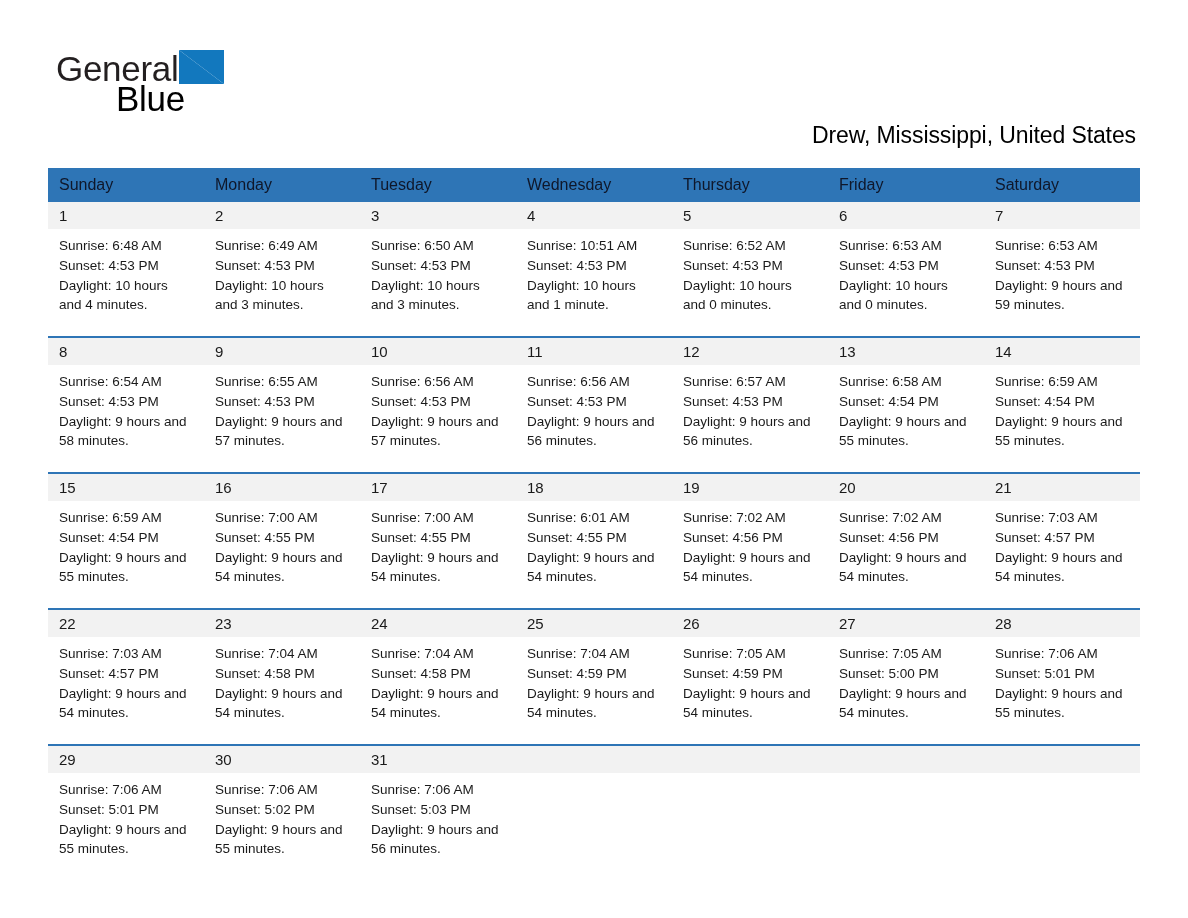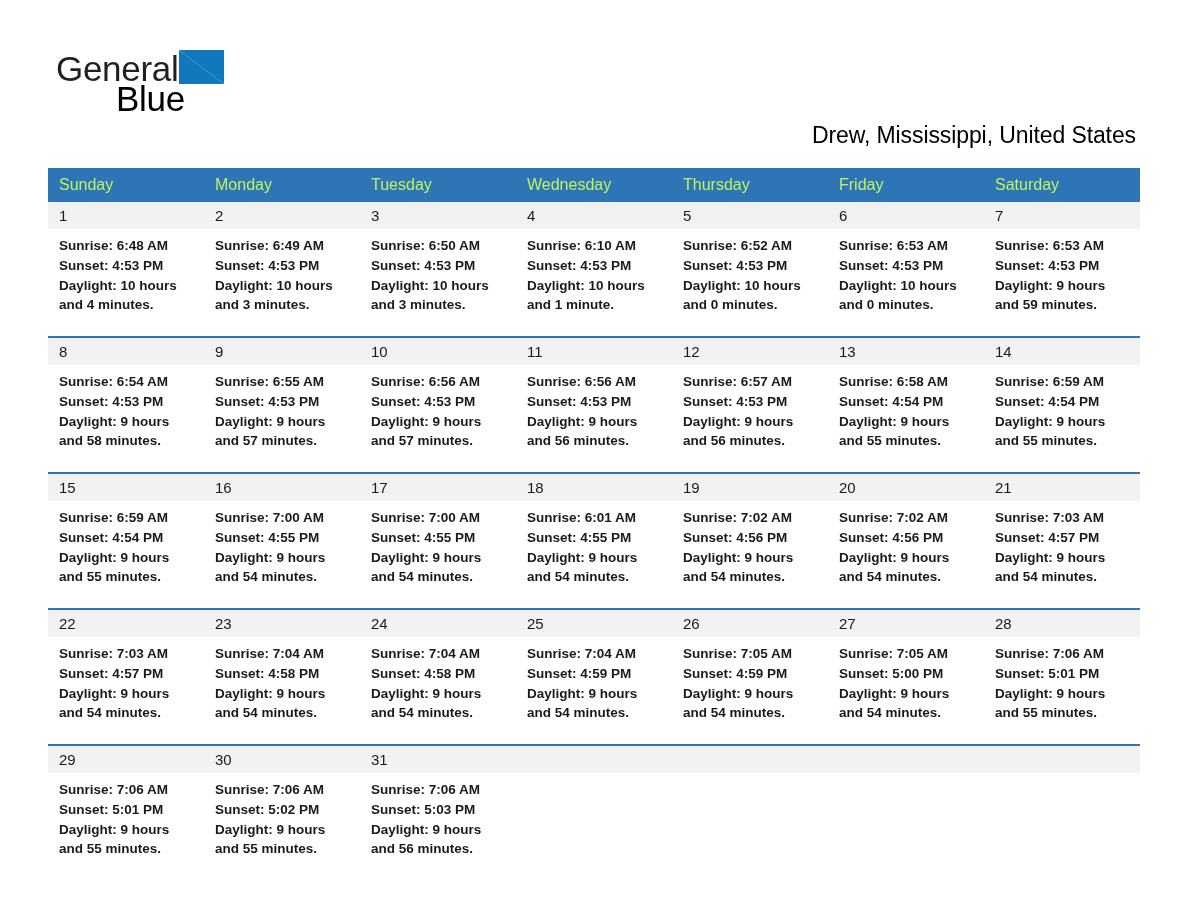--- a/index.html
+++ b/index.html
@@ -93,21 +93,21 @@
   
   .calendar {
     margin: 19px 48px 0 48px;
     width: 1092px;
     border-collapse: collapse;
     table-layout: fixed;
   }
 
   .calendar th {
     background: #2e75b6;
-    color: #bef264;
+    color: #0f172a;
     font-weight: normal;
     font-size: 16px;
     text-align: left;
     padding: 8px 0 8px 11px;
     height: 32px;
     vertical-align: middle;
     border: none;
   }
 
   .calendar td {
@@ -133,21 +133,20 @@
   }
   .daynum.blank {
     color: transparent;
   }
 
   .details {
     padding: 7px 10px 10px 11px;
     font-size: 13.5px;
     line-height: 19.8px;
     color: #1a1a1a;
-    font-weight: bold;
   }
   .details div { white-space: nowrap; }
   .details .daylight { white-space: normal; }
 
   
   tr.week-row > td {
     border-top: 2px solid #2e75b6;
   }
   tr.week-row.first > td {
     border-top: none;
@@ -219,21 +218,21 @@
               <div>Sunrise: 6:50 AM</div>
               <div>Sunset: 4:53 PM</div>
               <div class="daylight">Daylight: 10 hours and 3 minutes.</div>
             </div>
           </div>
         </td>
         <td>
           <div class="cell-inner">
             <div class="daynum">4</div>
             <div class="details">
-              <div>Sunrise: 6:10 AM</div>
+              <div>Sunrise: 10:51 AM</div>
               <div>Sunset: 4:53 PM</div>
               <div class="daylight">Daylight: 10 hours and 1 minute.</div>
             </div>
           </div>
         </td>
         <td>
           <div class="cell-inner">
             <div class="daynum">5</div>
             <div class="details">
               <div>Sunrise: 6:52 AM</div>

